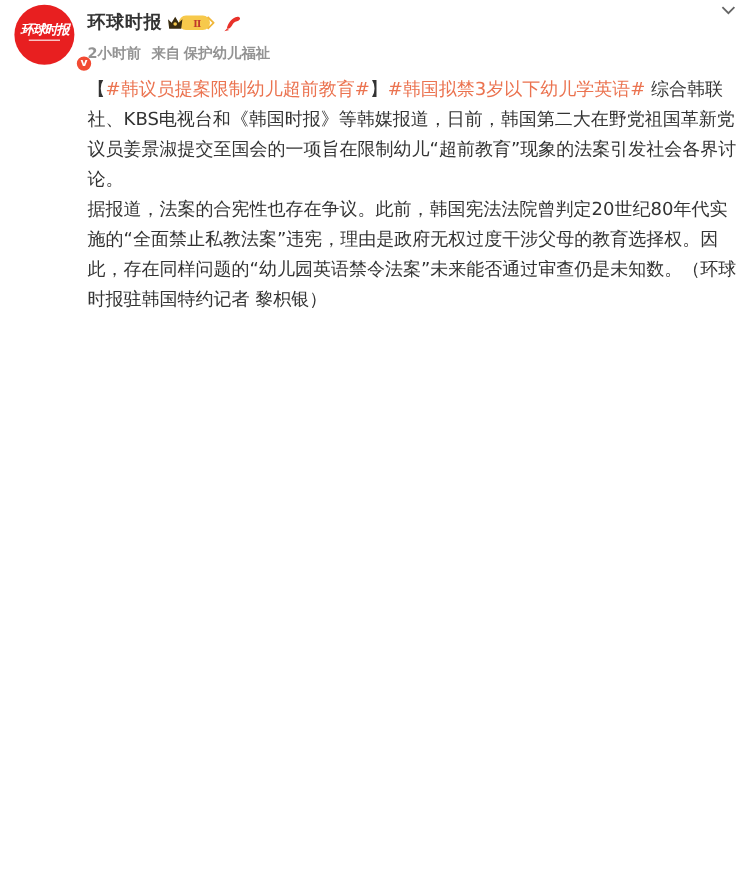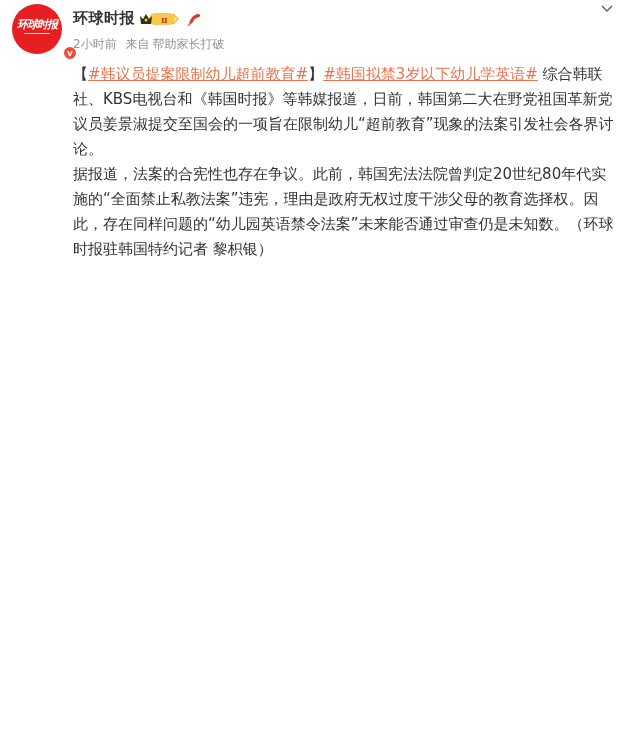--- a/index.html
+++ b/index.html
@@ -37,31 +37,31 @@
   .badge-crown {
     position: absolute; left: 139px; top: 12px; width: 40px; height: 14px;
   }
   .fish {
     position: absolute; left: 186px; top: 11px; width: 16px; height: 16px;
   }
   .meta {
     position: absolute; left: 73px; top: 36px;
     font-size: 12px; color: #939393;
   }
-  .meta span { margin-right: 5px; }
+  .meta span { margin-right: 5px; font-weight: bold; }
   .chevron {
     position: absolute; left: 600px; top: 2px; width: 14px; height: 14px;
   }
   .content {
     position: absolute; left: 73px; top: 62px; width: 548px;
     font-size: 15px; line-height: 25px; color: #333;
     word-break: break-all;
   }
   .content p { margin: 0; }
-  .tag { color: #eb7350; text-decoration: underline; }
+  .tag { color: #eb7350; }
 </style>
 </head>
 <body>
 
 <div class="card">
   <div class="header">
     <div class="avatar">
       <div class="avatar-text">环球时报</div>
       <div class="avatar-sub"></div>
       <div class="verified">v</div>
@@ -77,21 +77,21 @@
       <text x="22" y="10.5" font-size="8" fill="#c0392b" font-weight="bold" font-family="DejaVu Serif, serif">Ⅱ</text>
     </svg>
 
     <svg class="fish" viewBox="0 0 16 16">
       <path d="M3 13 C4 8, 7 4, 12 3 C14 3, 15 5, 13 6 C11 7, 9 7, 8 9 C7 11, 6 13, 3 13 Z" fill="#e8322a"></path>
       <path d="M3 13 L1 15 L5 14 Z" fill="#e8322a"></path>
     </svg>
 
     <div class="meta">
       <span>2小时前</span>
-      <span>来自</span><span style="margin-left:-2px">帮助家长打破</span>
+      <span>来自</span><span style="margin-left:-2px">保护幼儿福祉</span>
     </div>
 
     <svg class="chevron" viewBox="0 0 14 14">
       <path d="M2 4 L7 9 L12 4" fill="none" stroke="#666" stroke-width="1.5"></path>
     </svg>
   </div>
 
   <div class="content">
     <p><span>【</span><span class="tag">#韩议员提案限制幼儿超前教育#</span><span>】</span><span class="tag">#韩国拟禁3岁以下幼儿学英语#</span><span> 综合韩联社、KBS电视台和《韩国时报》等韩媒报道，日前，韩国第二大在野党祖国革新党议员姜景淑提交至国会的一项旨在限制幼儿“超前教育”现象的法案引发社会各界讨论。</span></p>
     <p><span>据报道，法案的合宪性也存在争议。此前，韩国宪法法院曾判定20世纪80年代实施的“全面禁止私教法案”违宪，理由是政府无权过度干涉父母的教育选择权。因此，存在同样问题的“幼儿园英语禁令法案”未来能否通过审查仍是未知数。（环球时报驻韩国特约记者  黎枳银）</span></p>

